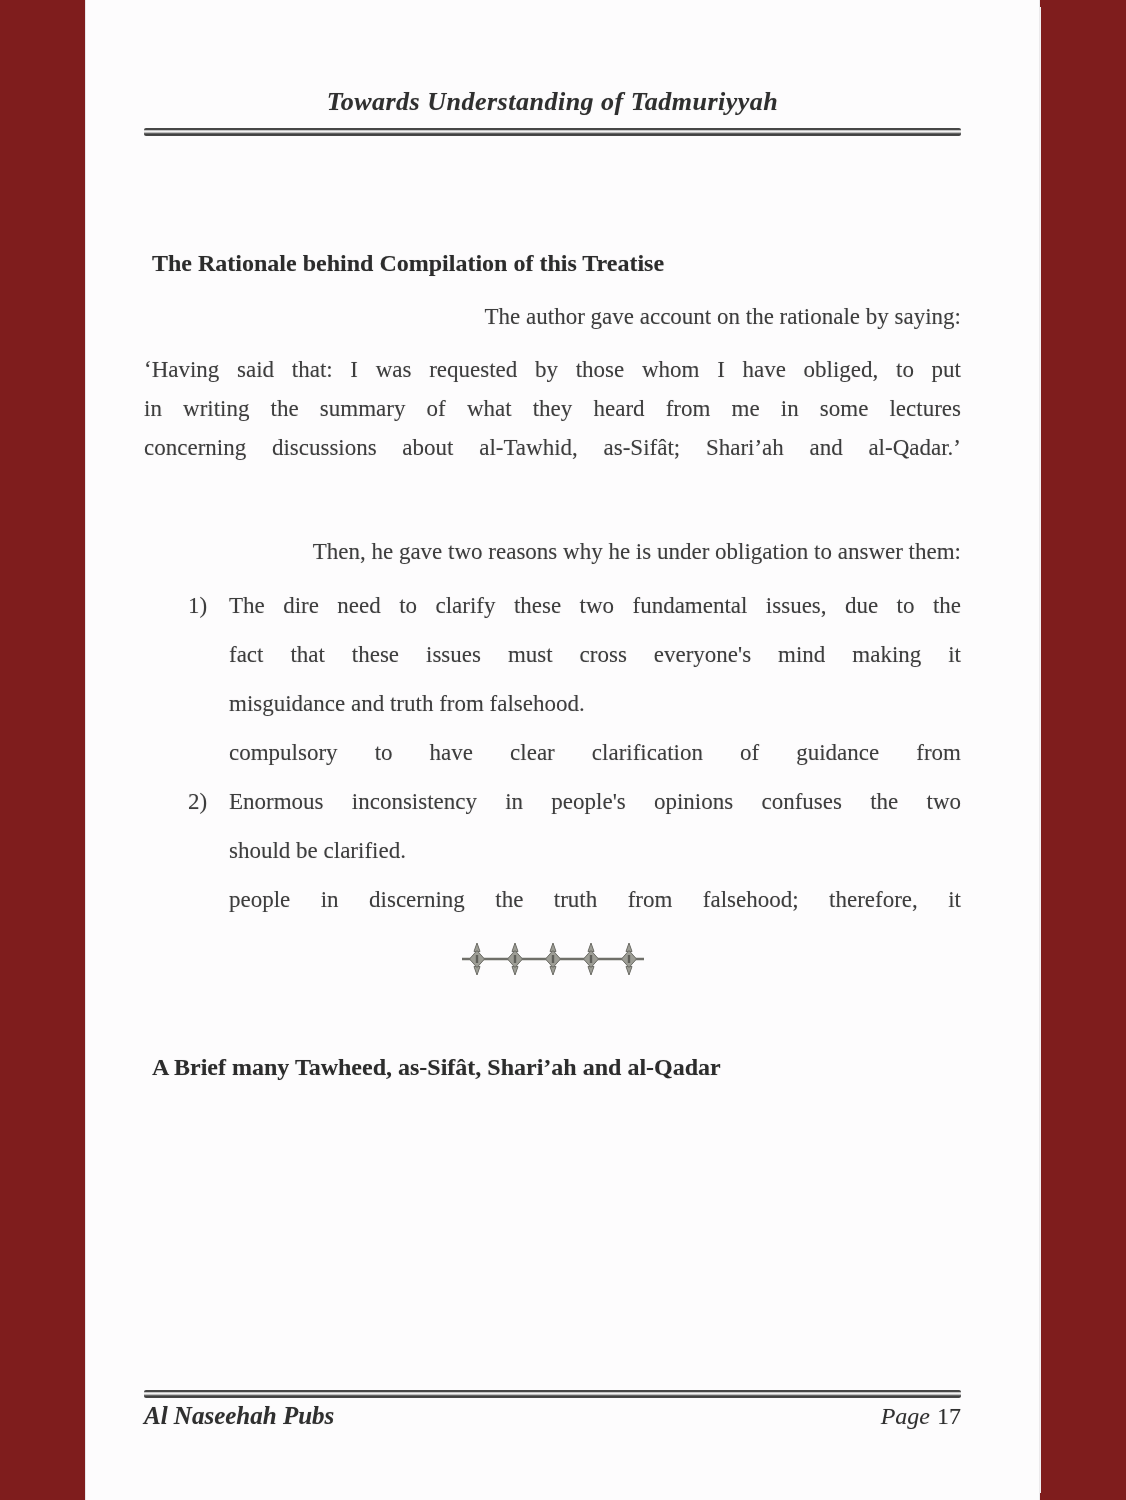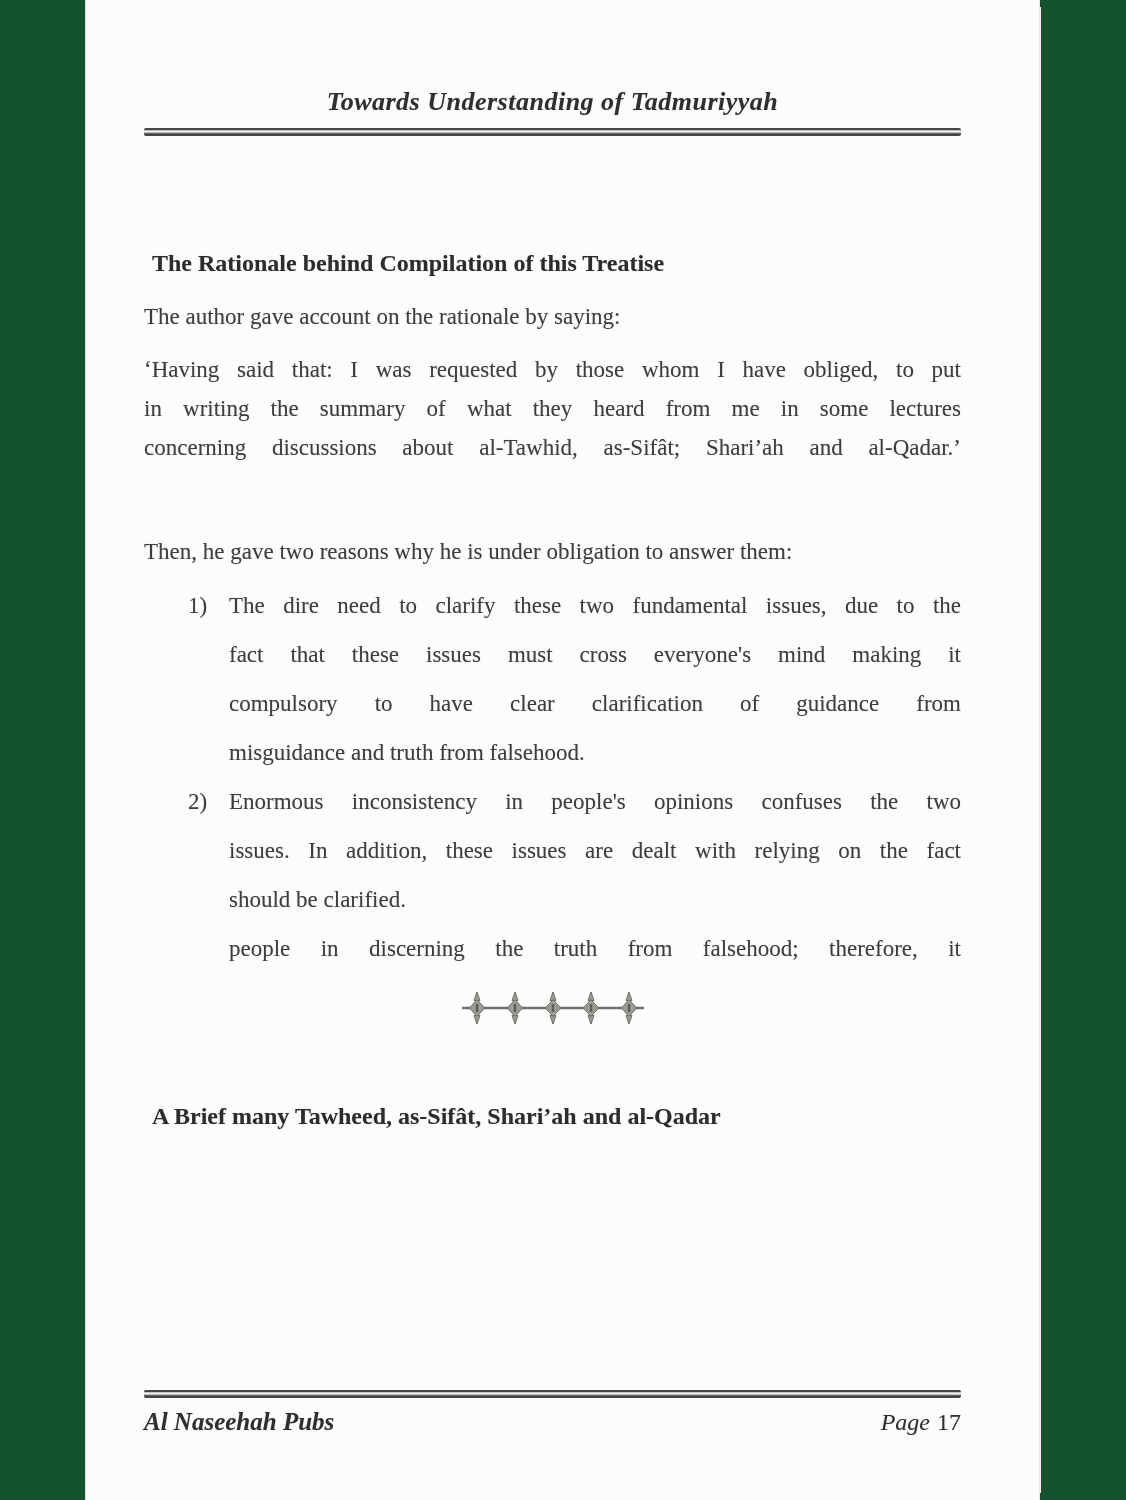--- a/index.html
+++ b/index.html
@@ -2,21 +2,21 @@
 <html><head>
 <meta charset="utf-8">
 <style>
   html, body { margin: 0; padding: 0; }
   body {
     width: 1126px; height: 1500px;
     background: #ffffff;
     font-family: "Liberation Serif", serif;
     position: relative;
   }
-  .scan { position: absolute; inset: 0; background: #14532d; }
+  .scan { position: absolute; inset: 0; background: #7f1d1d; }
   .page {
     position: absolute; top: 0; bottom: 0; left: 85px; width: 953px;
     background: #fdfcfd;
     border-left: 1px solid #e7e4e7;
     border-right: 1px solid #eceaec;
     box-shadow: 8px 0 0 -7px #f1eff1;
     overflow: hidden;
   }
   .content { margin: 0 78px 0 58px; color: #3b3b3b; }
   .soft { text-shadow: 0 0 1px rgba(70,70,70,0.28); }
@@ -43,21 +43,21 @@
     color: #2c2c2c; line-height: 30px;
     margin: 8px;
   }
   .heading-rationale { margin-top: 112px; }
   .heading-brief { margin-top: 76px; }
 
   .para-line, .intro-line {
     font-size: 23px;
     color: #3d3d3d;
   }
-  .intro-line { margin-top: 24px; line-height: 30px; }
+  .intro-line { margin-top: 24px; line-height: 30px; text-align: right; }
   .reasons-intro { margin-top: 70px; }
 
   .quote-block { margin-top: 18px; }
   .quote-block .para-line { line-height: 39px; }
 
   .jline { text-align: justify; text-align-last: justify; }
   .jline.end { text-align: left; text-align-last: auto; }
 
   .reason { position: relative; padding-left: 85px; }
   .reason-first { margin-top: 14px; }
@@ -77,21 +77,21 @@
   .footer-rule {
     height: 8px;
     background: linear-gradient(to bottom,
       #474747 0px, #474747 2px,
       #9a9a9a 2px, #f0efef 3px,
       #f4f3f3 4px, #8a8a8a 5px,
       #3e3e3e 6px, #4a4a4a 8px);
     border-radius: 2px;
   }
   .footer-row {
-    margin-top: 10px;
+    margin-top: 4px;
     display: flex; justify-content: space-between; align-items: center;
   }
   .publisher {
     font-style: italic; font-weight: 700;
     font-size: 25px; color: #2f2f2f;
   }
   .page-num { font-size: 24px; color: #2f2f2f; }
   .page-num .lbl { font-style: italic; }
   .page-num .num { font-style: normal; margin-left: 7px; }
 </style>
@@ -114,28 +114,27 @@
         <div class="para-line jline">in writing the summary  of what they heard from me in some lectures</div>
         <div class="para-line jline">concerning discussions about al-Tawhid, as-Sifât; Shari’ah and al-Qadar.’</div>
       </div>
 
       <div class="intro-line reasons-intro">Then, he gave two reasons why he is under obligation to answer them:</div>
 
       <div class="reason reason-first">
         <span class="reason-num">1)</span>
         <div class="para-line jline">The dire need to clarify these two fundamental issues, due to the</div>
         <div class="para-line jline">fact that these issues must cross everyone's mind making it</div>
+        <div class="para-line jline end">misguidance and truth from falsehood.</div>
         <div class="para-line jline">compulsory to have clear clarification of guidance from</div>
-        <div class="para-line jline end">misguidance and truth from falsehood.</div>
       </div>
 
       <div class="reason">
         <span class="reason-num">2)</span>
         <div class="para-line jline">Enormous inconsistency in people's opinions confuses the two</div>
-        <div class="para-line jline">issues. In addition, these issues are dealt with relying on the fact</div>
         <div class="para-line jline end">should be clarified.</div>
         <div class="para-line jline">people in discerning the truth from falsehood; therefore, it</div>
       </div>
 
       <div class="divider">
         <svg width="190" height="34" viewBox="0 0 190 34">
           <line x1="4" y1="17" x2="186" y2="17" stroke="#6f6f69" stroke-width="2.4"></line>
           <g fill="#9d9d95" stroke="#6c6c66" stroke-width="1">
             <g transform="translate(19,17)">
               <path d="M0,-16 L3,-7.5 L-3,-7.5 Z"></path>

